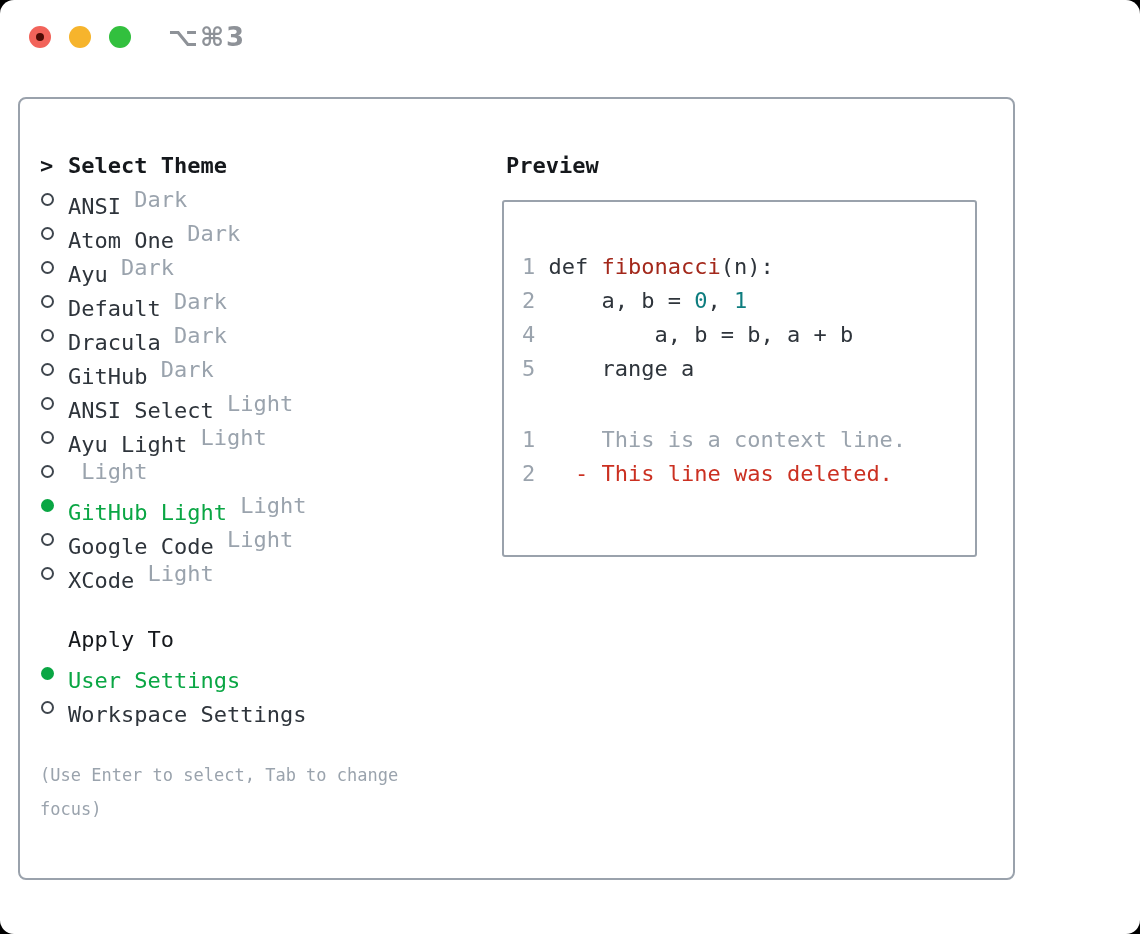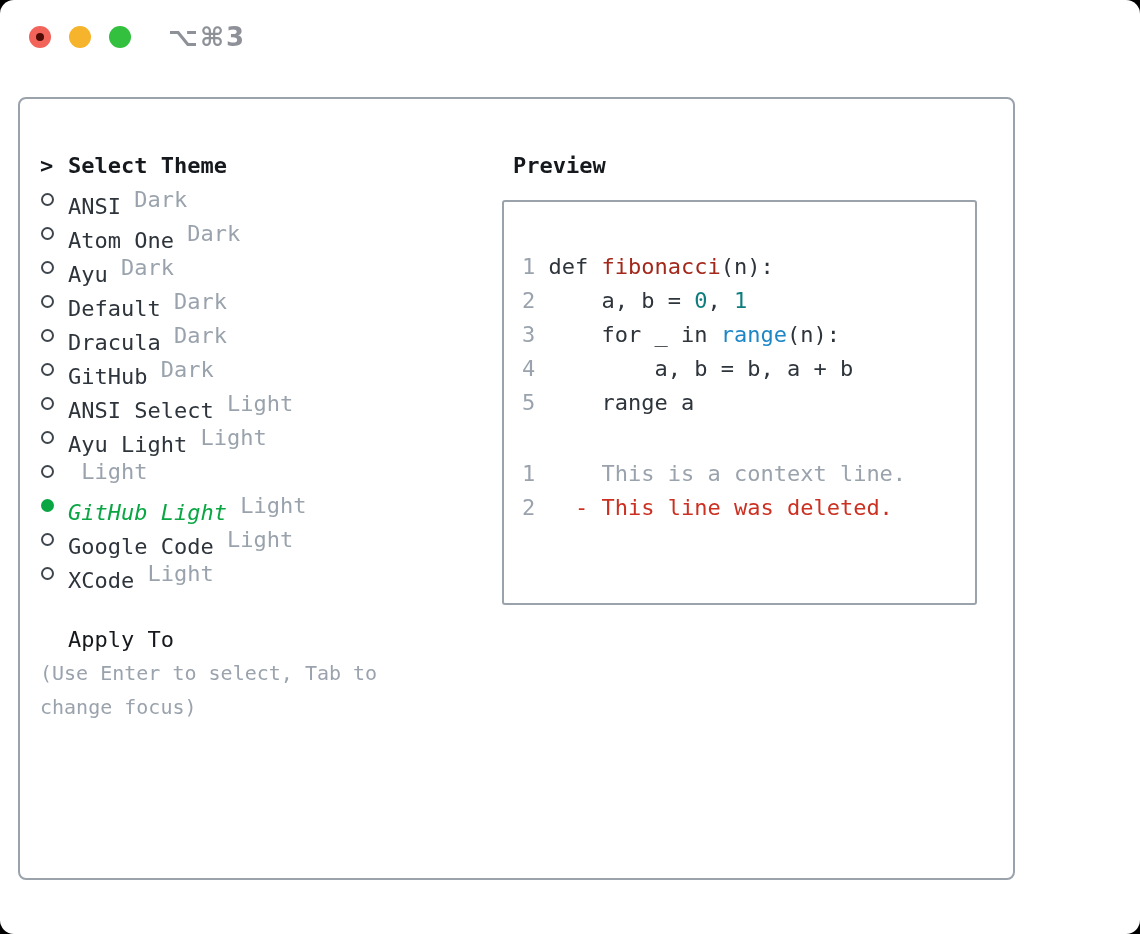--- a/index.html
+++ b/index.html
@@ -24,28 +24,28 @@
   }
   .left-col{position:absolute;left:20px;top:49px;width:440px;}
   .right-col{position:absolute;left:482px;top:49px;width:480px;}
   .row{display:flex;align-items:center;height:34px;font-size:22px;white-space:pre;}
   .marker-col{display:inline-block;width:28px;flex:0 0 28px;}
   .hdr{font-weight:bold;color:var(--header-black);}
   .hdr-plain{color:var(--header-black);}
   .bullet{box-sizing:border-box;flex:0 0 13px;width:13px;height:13px;margin-left:1px;margin-right:14px;border-radius:50%;border:2px solid var(--bullet-gray);background:transparent;}
   .row.selected .bullet{background:var(--accent-green);border-color:var(--accent-green);}
   .item-name{color:var(--text-dark);margin-top:15px;}
-  .row.selected .item-name{color:var(--accent-green);font-style:italic;}
+  .row.selected .item-name{color:var(--accent-green);}
   .item-tag{color:var(--muted-gray);}
   .apply-header{margin-top:32px;}
-  .help{width:420px;font-size:20px;line-height:34px;color:var(--muted-gray);}
+  .help{margin-top:34px;width:420px;font-size:17px;line-height:34px;color:var(--muted-gray);}
   
-  .preview-header{margin-left:11px;}
+  .preview-header{margin-left:4px;}
   .preview-box{
-    margin-top:18px;width:475px;height:405px;box-sizing:border-box;
+    margin-top:18px;width:475px;height:357px;box-sizing:border-box;
     border:2px solid var(--border-gray);border-radius:3px;background:#fff;
     padding:48px 15px 0 18px;overflow:hidden;
   }
   .pline{height:34px;line-height:34px;font-size:22px;white-space:pre;}
   .diff-block{margin-top:37px;}
   .ln{color:var(--muted-gray);}
   .seg-code{color:var(--code-dark);}
   .seg-func{color:var(--func-red);}
   .seg-number{color:var(--number-teal);}
   .seg-builtin{color:var(--builtin-blue);}
@@ -86,33 +86,36 @@
           <div class="row"><span class="bullet"></span><span class="item-name">Ayu Light</span><span class="item-tag"> Light</span></div>
           <div class="row"><span class="bullet"></span><span class="item-tag"> Light</span></div>
           <div class="row selected"><span class="bullet"></span><span class="item-name">GitHub Light</span><span class="item-tag"> Light</span></div>
           <div class="row"><span class="bullet"></span><span class="item-name">Google Code</span><span class="item-tag"> Light</span></div>
           <div class="row"><span class="bullet"></span><span class="item-name">XCode</span><span class="item-tag"> Light</span></div>
         </div>
 
       <div class="row apply-header">
         <span class="marker-col"></span><span class="hdr-plain">Apply To</span>
       </div>
+      <div id="apply-list">
+          <div class="row selected"><span class="bullet"></span><span class="item-name">User Settings</span></div>
+          <div class="row"><span class="bullet"></span><span class="item-name">Workspace Settings</span></div>
+        </div>
 
       <div class="help">(Use Enter to select, Tab to change focus)</div>
     </div>
 
     <div class="right-col">
       <div class="row preview-header">
         <span class="hdr">Preview</span>
       </div>
       <div class="preview-box">
         <div id="code-block">
             <div class="pline"><span class="ln">1</span><span class="seg-code"> def </span><span class="seg-func">fibonacci</span><span class="seg-code">(n):</span></div>
             <div class="pline"><span class="ln">2</span><span class="seg-code">     a, b = </span><span class="seg-number">0</span><span class="seg-code">, </span><span class="seg-number">1</span></div>
-            <div class="pline"><span class="ln">3</span><span class="seg-code">     for _ in </span><span class="seg-builtin">range</span><span class="seg-code">(n):</span></div>
             <div class="pline"><span class="ln">4</span><span class="seg-code">         a, b = b, a + b</span></div>
             <div class="pline"><span class="ln">5</span><span class="seg-code">     range a</span></div>
           </div>
         <div id="diff-block" class="diff-block">
             <div class="pline"><span class="ln">1</span><span class="seg-muted">     This is a context line.</span></div>
             <div class="pline"><span class="ln">2</span><span class="seg-removed">   - This line was deleted.</span></div>
           </div>
       </div>
     </div>
 

